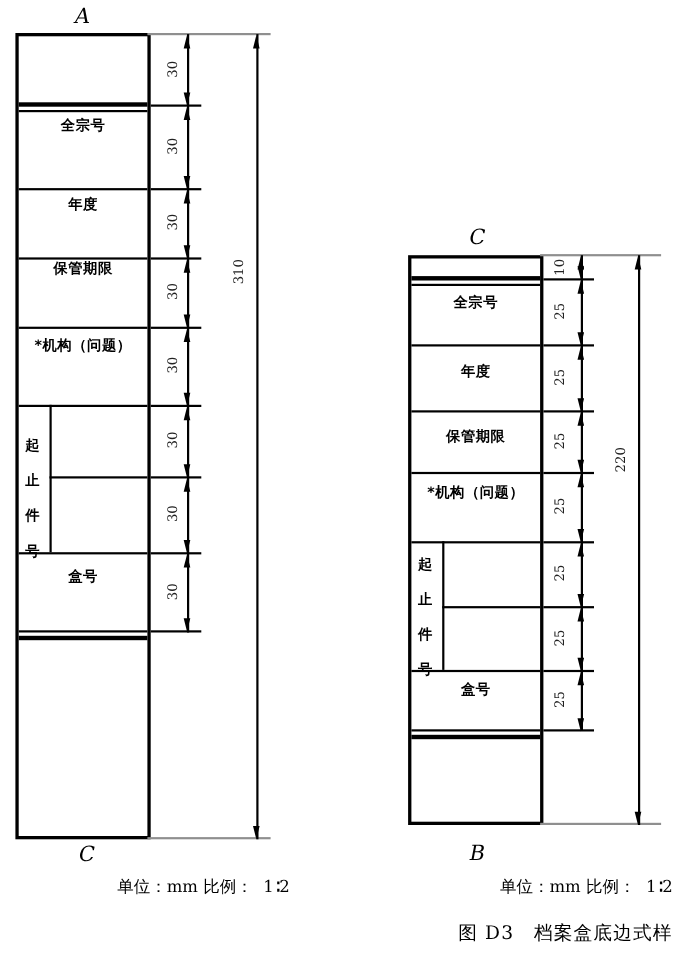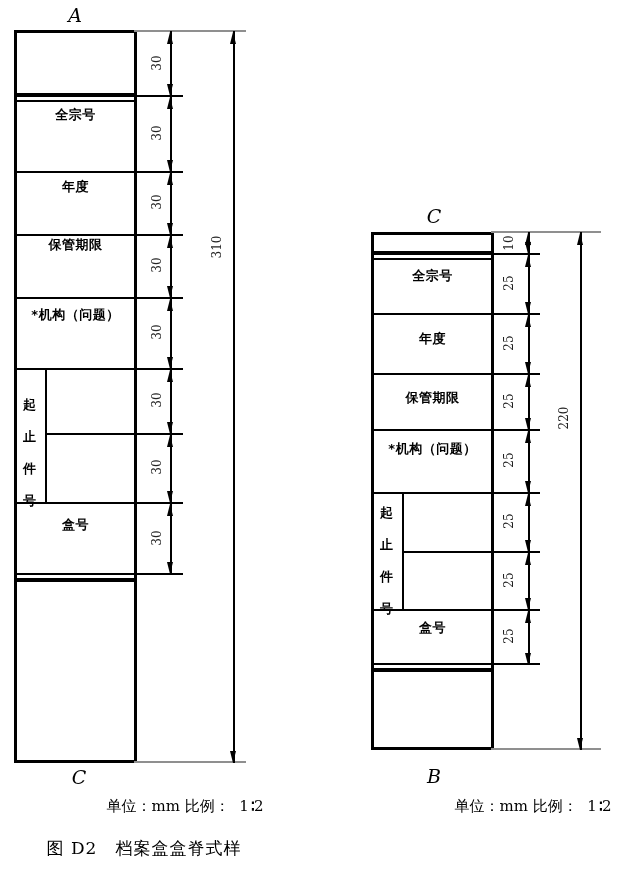--- a/index.html
+++ b/index.html
@@ -103,21 +103,20 @@
   <div class="dimnum" style="left:157px;top:467px">30</div>
   <div class="dimnum" style="left:157px;top:538px">30</div>
 
   <div class="dvl" style="left:233px;top:31px;height:732px"></div>
   <div class="au" style="left:230px;top:32px"></div>
   <div class="ad" style="left:230px;top:751px"></div>
   <div class="dimnum" style="left:217px;top:247px">310</div>
 
   <div class="corner" style="left:79px;top:777px">C</div>
   <div class="note" style="left:185px;top:806px">单位：mm 比例：  1∶2</div>
-  <div class="cap" style="left:144px;top:848px">图 D2　档案盒盒脊式样</div>
 
   <div class="corner" style="left:434px;top:216px">C</div>
 
   <div class="box" style="left:371px;top:232px;width:123px;height:518px"></div>
 
   <div class="hl thick" style="left:374px;top:251px;width:117px"></div>
   <div class="hl" style="left:374px;top:258px;width:117px"></div>
 
   <div class="hl" style="left:374px;top:313px;width:117px"></div>
   <div class="hl" style="left:374px;top:373px;width:117px"></div>
@@ -182,14 +181,15 @@
   <div class="dimnum" style="left:509px;top:580px">25</div>
   <div class="dimnum" style="left:509px;top:636px">25</div>
 
   <div class="dvl" style="left:580px;top:232px;height:518px"></div>
   <div class="au" style="left:577px;top:233px"></div>
   <div class="ad" style="left:577px;top:738px"></div>
   <div class="dimnum" style="left:564px;top:418px">220</div>
 
   <div class="corner" style="left:434px;top:776px">B</div>
   <div class="note" style="left:533px;top:806px">单位：mm 比例：  1∶2</div>
+  <div class="cap" style="left:514px;top:848px">图 D3　档案盒底边式样</div>
 
 </div>
 
 </body></html>

